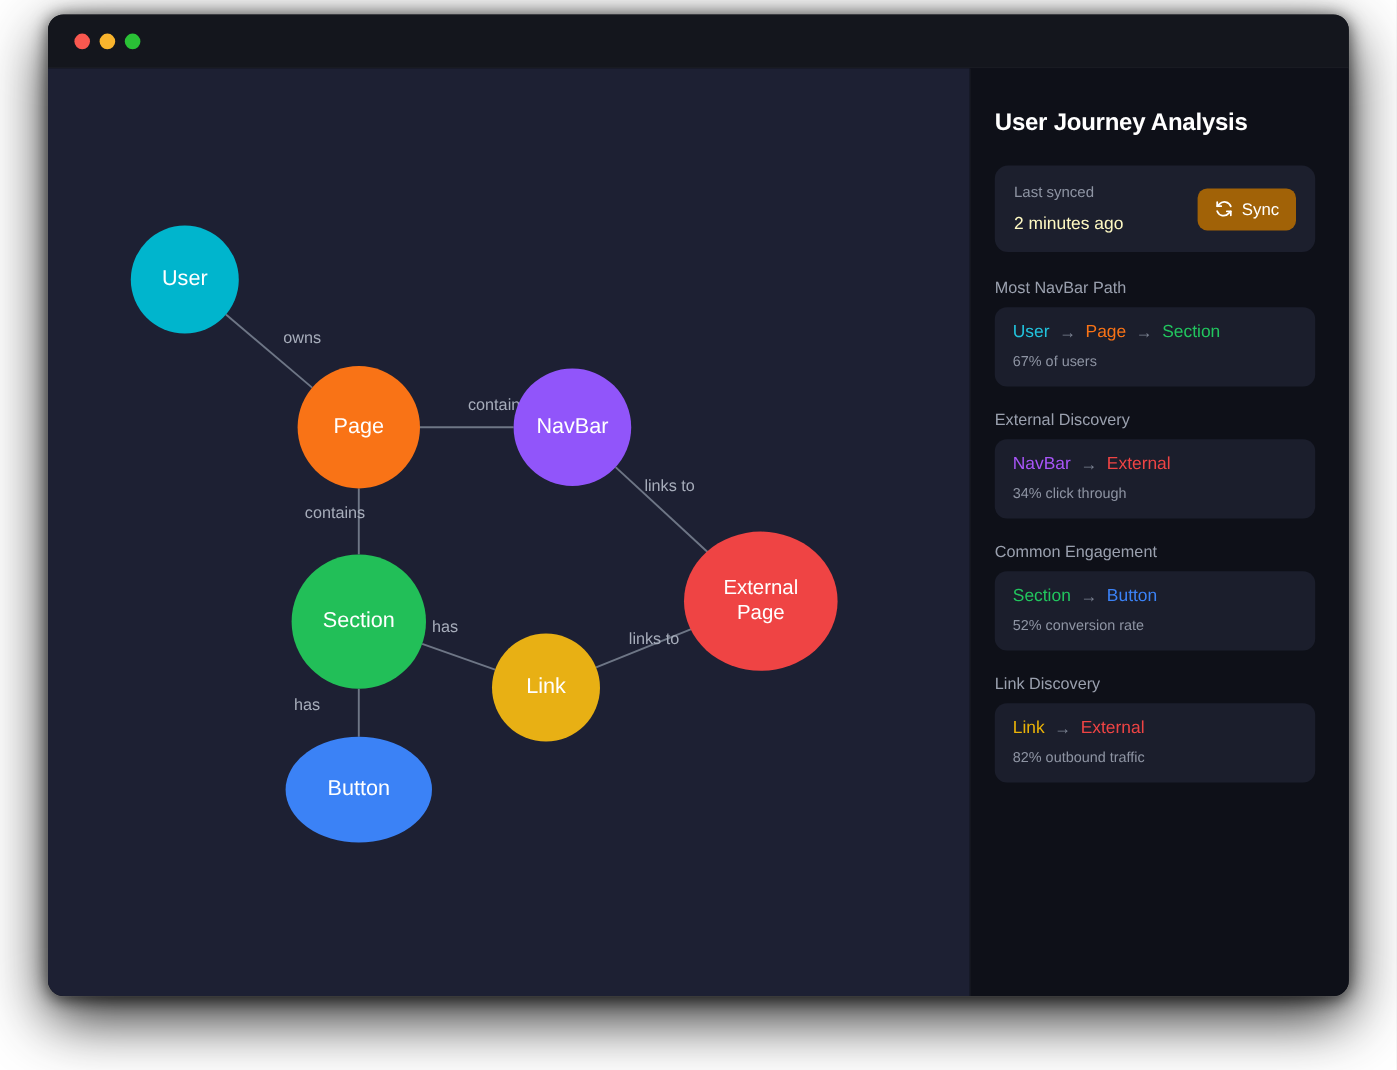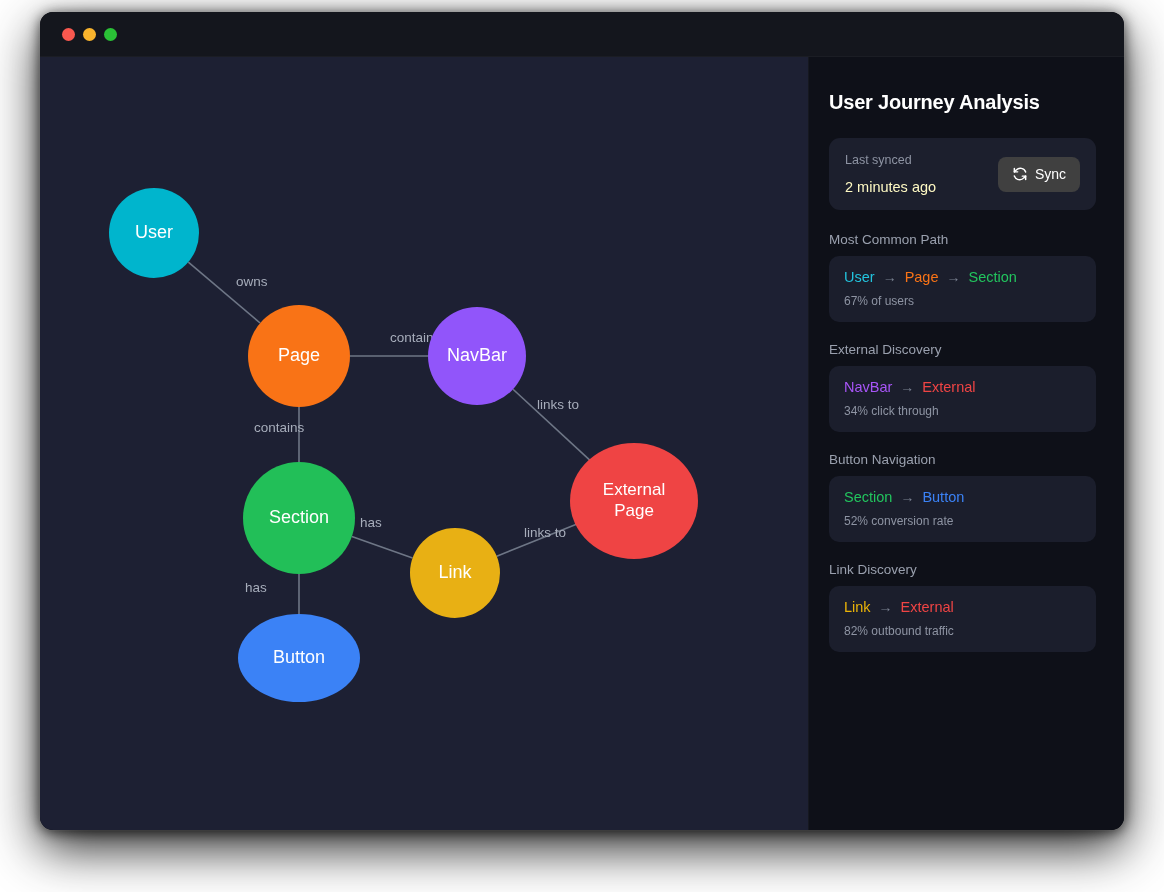--- a/index.html
+++ b/index.html
@@ -88,21 +88,21 @@
     background: #1c1f2d;
     border-radius: 11px;
     padding: 15px 16px;
     display: flex; align-items: center; justify-content: space-between;
     margin-bottom: 22px;
   }
   .sync-texts { display:flex; flex-direction: column; gap: 12px; }
   .sync-small { color: #8e94a3; font-size: 12.5px; }
   .sync-big { color: #fef9c3; font-size: 14.5px; }
   .sync-btn {
-    background: #404040;
+    background: #a16207;
     color: #ffffff;
     border: none;
     border-radius: 8px;
     height: 35px;
     padding: 0 14px;
     display: flex; align-items: center; gap: 7px;
     font-size: 14px;
     font-family: "Liberation Sans", sans-serif;
     cursor: pointer;
   }
@@ -214,41 +214,41 @@
                 <path d="M3.5 15A8.5 8.5 0 0 0 17.8 17.8l2.7-2.6"></path>
                 <polyline points="3.5 3.8 3.5 8.8 8.5 8.8"></polyline>
                 <polyline points="20.5 20.2 20.5 15.2 15.5 15.2"></polyline>
               </svg>
             </span>
             <span>Sync</span>
           </button>
         </div>
 
         <div id="sections-container">
-            <div class="section-label">Most Common Path</div>
+            <div class="section-label">Most NavBar Path</div>
             <div class="path-card">
               <div class="path-row">
                 <span class="c-user" style="color: rgb(34, 195, 221);">User</span>
                 <span class="path-arrow">→</span>
                 <span class="c-page" style="color: rgb(249, 115, 22);">Page</span>
                 <span class="path-arrow">→</span>
                 <span class="c-section" style="color: rgb(34, 197, 94);">Section</span>
               </div>
               <div class="path-metric">67% of users</div>
             </div>
             <div class="section-label">External Discovery</div>
             <div class="path-card">
               <div class="path-row">
                 <span class="c-navbar" style="color: rgb(168, 85, 247);">NavBar</span>
                 <span class="path-arrow">→</span>
                 <span class="c-ext" style="color: rgb(239, 68, 68);">External</span>
               </div>
               <div class="path-metric">34% click through</div>
             </div>
-            <div class="section-label">Button Navigation</div>
+            <div class="section-label">Common Engagement</div>
             <div class="path-card">
               <div class="path-row">
                 <span class="c-section" style="color: rgb(34, 197, 94);">Section</span>
                 <span class="path-arrow">→</span>
                 <span class="c-button" style="color: rgb(59, 130, 246);">Button</span>
               </div>
               <div class="path-metric">52% conversion rate</div>
             </div>
             <div class="section-label">Link Discovery</div>
             <div class="path-card">

